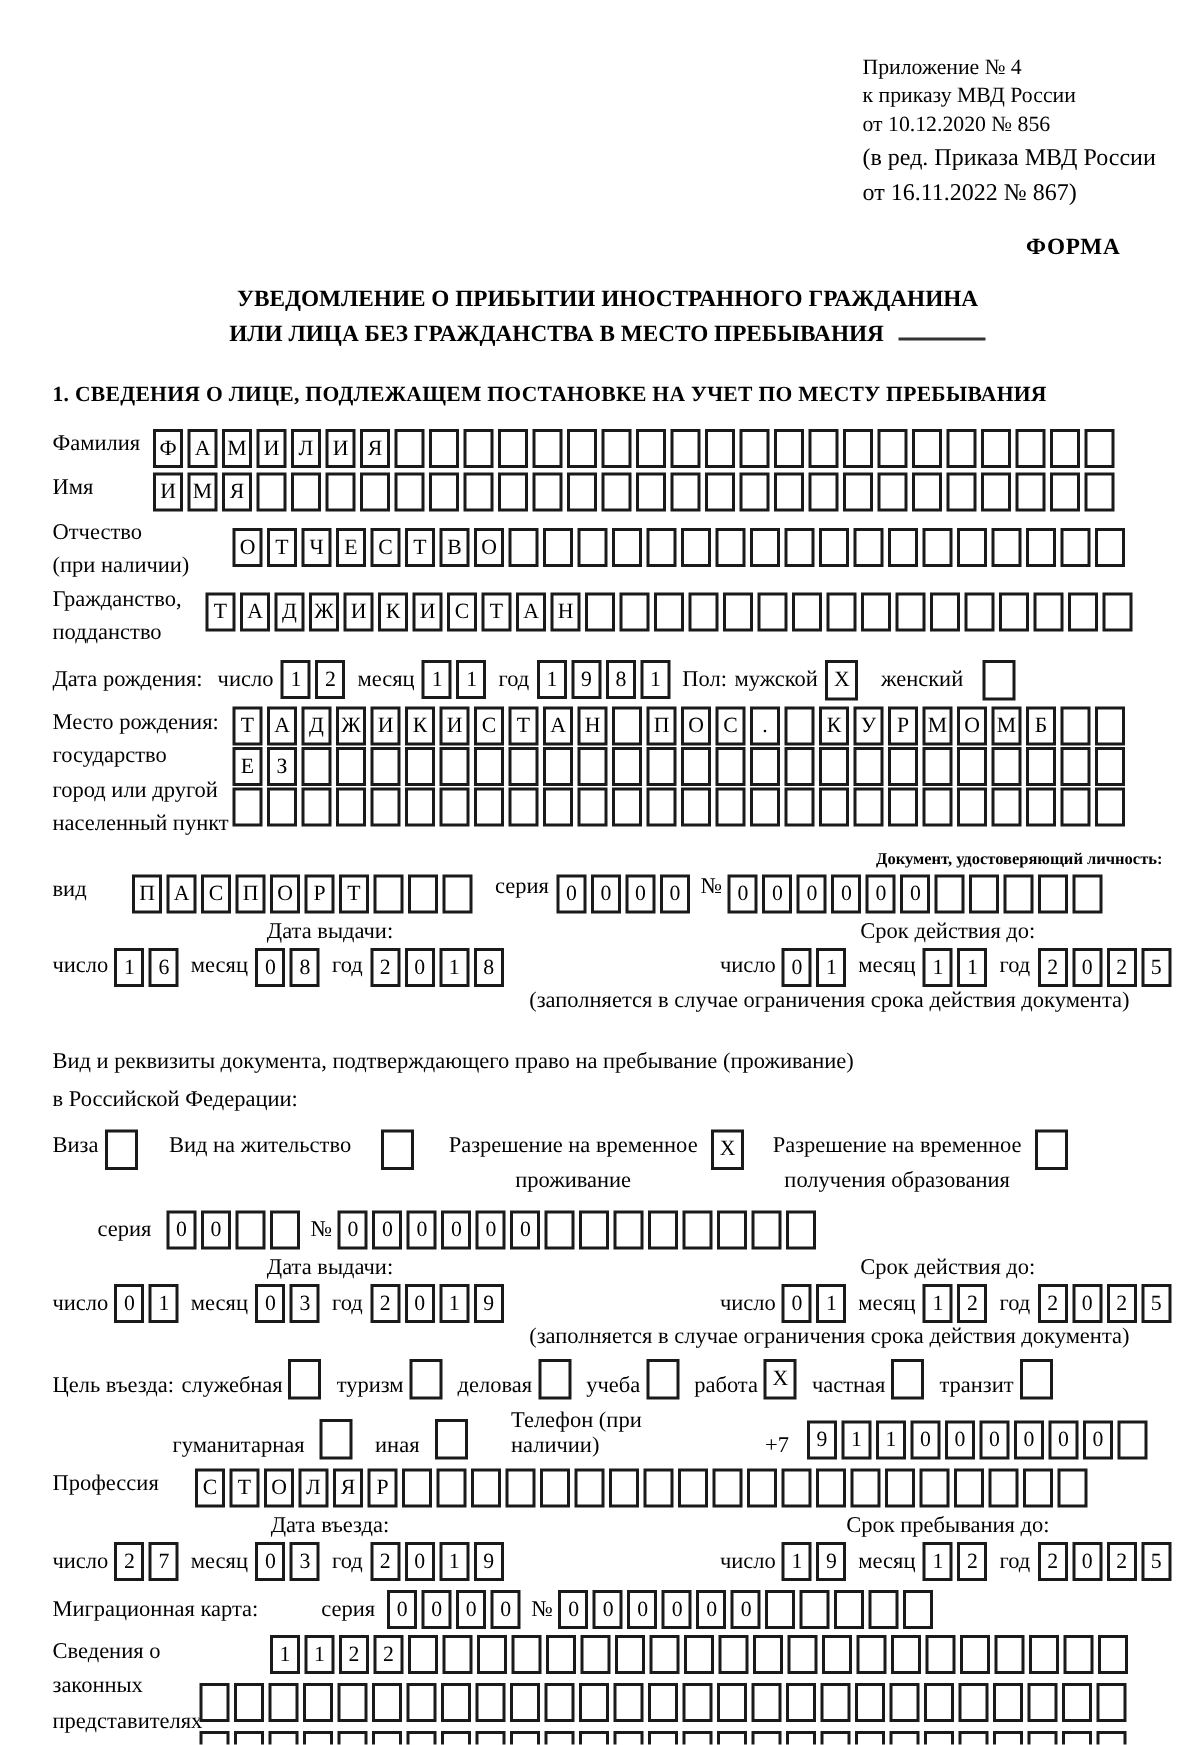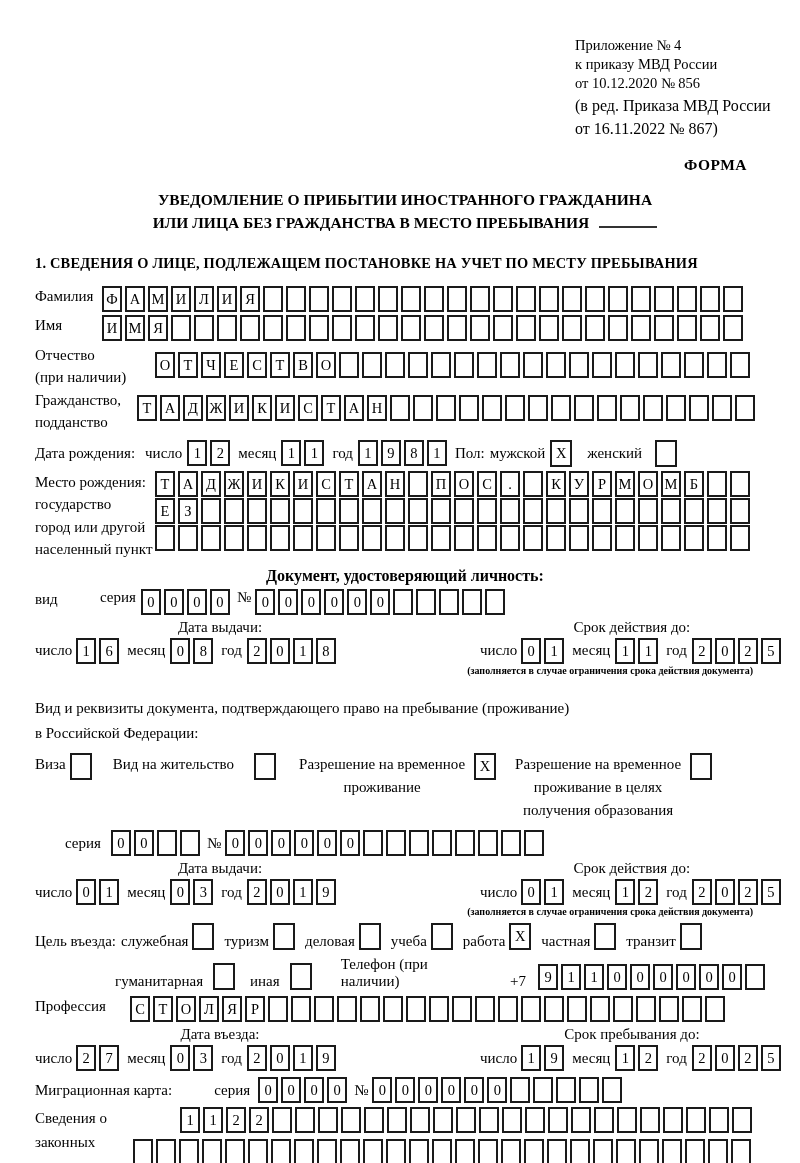--- a/index.html
+++ b/index.html
@@ -26,28 +26,28 @@
   .frow{display:flex;align-items:flex-start;margin-bottom:3px;}
   .flabel{flex:none;line-height:1.45;}
   .w67{width:67px;} .w118{width:118px;} .w53{width:53px;} .w95{width:95px;}
   .inl{display:flex;align-items:center;flex-wrap:nowrap;}
   .lbl{margin:0 5px;} .lbl-l{margin-left:10px;} .nm{margin:0 4px;}
   .combo{display:flex;margin-bottom:2px;}
   .combo-left{width:120px;line-height:1.5;flex:none;}
   .combo-right{flex:1;}
   .combo-right .r2{display:block;margin-top:17px;margin-left:-18px;}
   .mrow{margin-bottom:1px;display:block;}
-  .dochead{text-align:center;font-weight:bold;font-size:16px;margin:6px 0 4px 0;}
+  .dochead{text-align:right;font-weight:bold;font-size:11px;margin:6px 0 4px 0;}
   .dpair{display:flex;margin-top:4px;font-family:Liberation Serif, serif;}
   .dcol1{width:445px;flex:none;}
   .dcol2{flex:1;}
   .dtitle{text-align:center;margin-bottom:2px;}
   .dcol1 .dtitle{width:370px;}
   .dfields{display:flex;align-items:center;}
-  .fnote{text-align:right;font-size:10px;margin:1px 22px 6px 0;font-weight:bold;}
+  .fnote{text-align:right;font-size:15px;margin:1px 22px 6px 0;}
   .ptext{line-height:1.7;margin:20px 0 2px 0;}
   .resrow{display:flex;align-items:flex-start;margin:6px 0 8px 0;}
   .resitem{display:flex;align-items:flex-start;}
   .reslbl{text-align:center;line-height:1.55;}
   .resbox{margin-left:9px;margin-top:0;}
   .prow{display:flex;align-items:flex-end;margin-bottom:6px;}
   .prow .cellrow{margin-left:4px;margin-right:7px;}
   .indent115{margin-left:80px;}
   .reps{display:flex;margin-top:4px;}
   .reps-left{width:98px;flex:none;line-height:1.55;}
@@ -126,20 +126,21 @@
       <span class="cellrow mrow"><span class="cell">Т</span><span class="cell">А</span><span class="cell">Д</span><span class="cell">Ж</span><span class="cell">И</span><span class="cell">К</span><span class="cell">И</span><span class="cell">С</span><span class="cell">Т</span><span class="cell">А</span><span class="cell">Н</span><span class="cell"></span><span class="cell">П</span><span class="cell">О</span><span class="cell">С</span><span class="cell">.</span><span class="cell"></span><span class="cell">К</span><span class="cell">У</span><span class="cell">Р</span><span class="cell">М</span><span class="cell">О</span><span class="cell">М</span><span class="cell">Б</span><span class="cell"></span><span class="cell"></span></span>
       <span class="cellrow mrow"><span class="cell">Е</span><span class="cell">З</span><span class="cell"></span><span class="cell"></span><span class="cell"></span><span class="cell"></span><span class="cell"></span><span class="cell"></span><span class="cell"></span><span class="cell"></span><span class="cell"></span><span class="cell"></span><span class="cell"></span><span class="cell"></span><span class="cell"></span><span class="cell"></span><span class="cell"></span><span class="cell"></span><span class="cell"></span><span class="cell"></span><span class="cell"></span><span class="cell"></span><span class="cell"></span><span class="cell"></span><span class="cell"></span><span class="cell"></span></span>
       <span class="cellrow mrow"><span class="cell"></span><span class="cell"></span><span class="cell"></span><span class="cell"></span><span class="cell"></span><span class="cell"></span><span class="cell"></span><span class="cell"></span><span class="cell"></span><span class="cell"></span><span class="cell"></span><span class="cell"></span><span class="cell"></span><span class="cell"></span><span class="cell"></span><span class="cell"></span><span class="cell"></span><span class="cell"></span><span class="cell"></span><span class="cell"></span><span class="cell"></span><span class="cell"></span><span class="cell"></span><span class="cell"></span><span class="cell"></span><span class="cell"></span></span>
     </div>
   </div>
 
   <div class="dochead">Документ, удостоверяющий личность:</div>
 
   <div class="frow inl" style="align-items:flex-start;">
     <span class="flabel w53">вид</span>
+    <span class="cellrow"><span class="cell">П</span><span class="cell">А</span><span class="cell">С</span><span class="cell">П</span><span class="cell">О</span><span class="cell">Р</span><span class="cell">Т</span><span class="cell"></span><span class="cell"></span><span class="cell"></span></span>
     <span class="lbl" style="margin-left:12px;">серия</span>
     <span class="cellrow"><span class="cell">0</span><span class="cell">0</span><span class="cell">0</span><span class="cell">0</span></span>
     <span class="nm">№</span>
     <span class="cellrow"><span class="cell">0</span><span class="cell">0</span><span class="cell">0</span><span class="cell">0</span><span class="cell">0</span><span class="cell">0</span><span class="cell"></span><span class="cell"></span><span class="cell"></span><span class="cell"></span><span class="cell"></span></span>
   </div>
 
   <div class="dpair">
     <div class="dcol1">
       <div class="dtitle">Дата выдачи:</div>
       <div class="dfields">
@@ -182,21 +183,20 @@
     <div class="resitem" style="margin-left:20px;">
       <span class="reslbl">
         <div>Разрешение на временное</div>
         <div>проживание</div>
       </span>
       <span class="cellrow cb resbox"><span class="cell">X</span></span>
     </div>
     <div class="resitem" style="margin-left:16px;">
       <span class="reslbl">
         <div>Разрешение на временное</div>
-        <div>проживание в целях</div>
         <div>получения образования</div>
       </span>
       <span class="cellrow cb resbox"><span class="cell"></span></span>
     </div>
   </div>
 
   <div class="frow inl" style="align-items:center;margin-left:30px;">
     <span>серия</span>
     <span class="cellrow" style="margin-left:10px;"><span class="cell">0</span><span class="cell">0</span><span class="cell"></span><span class="cell"></span></span>
     <span class="nm">№</span>

